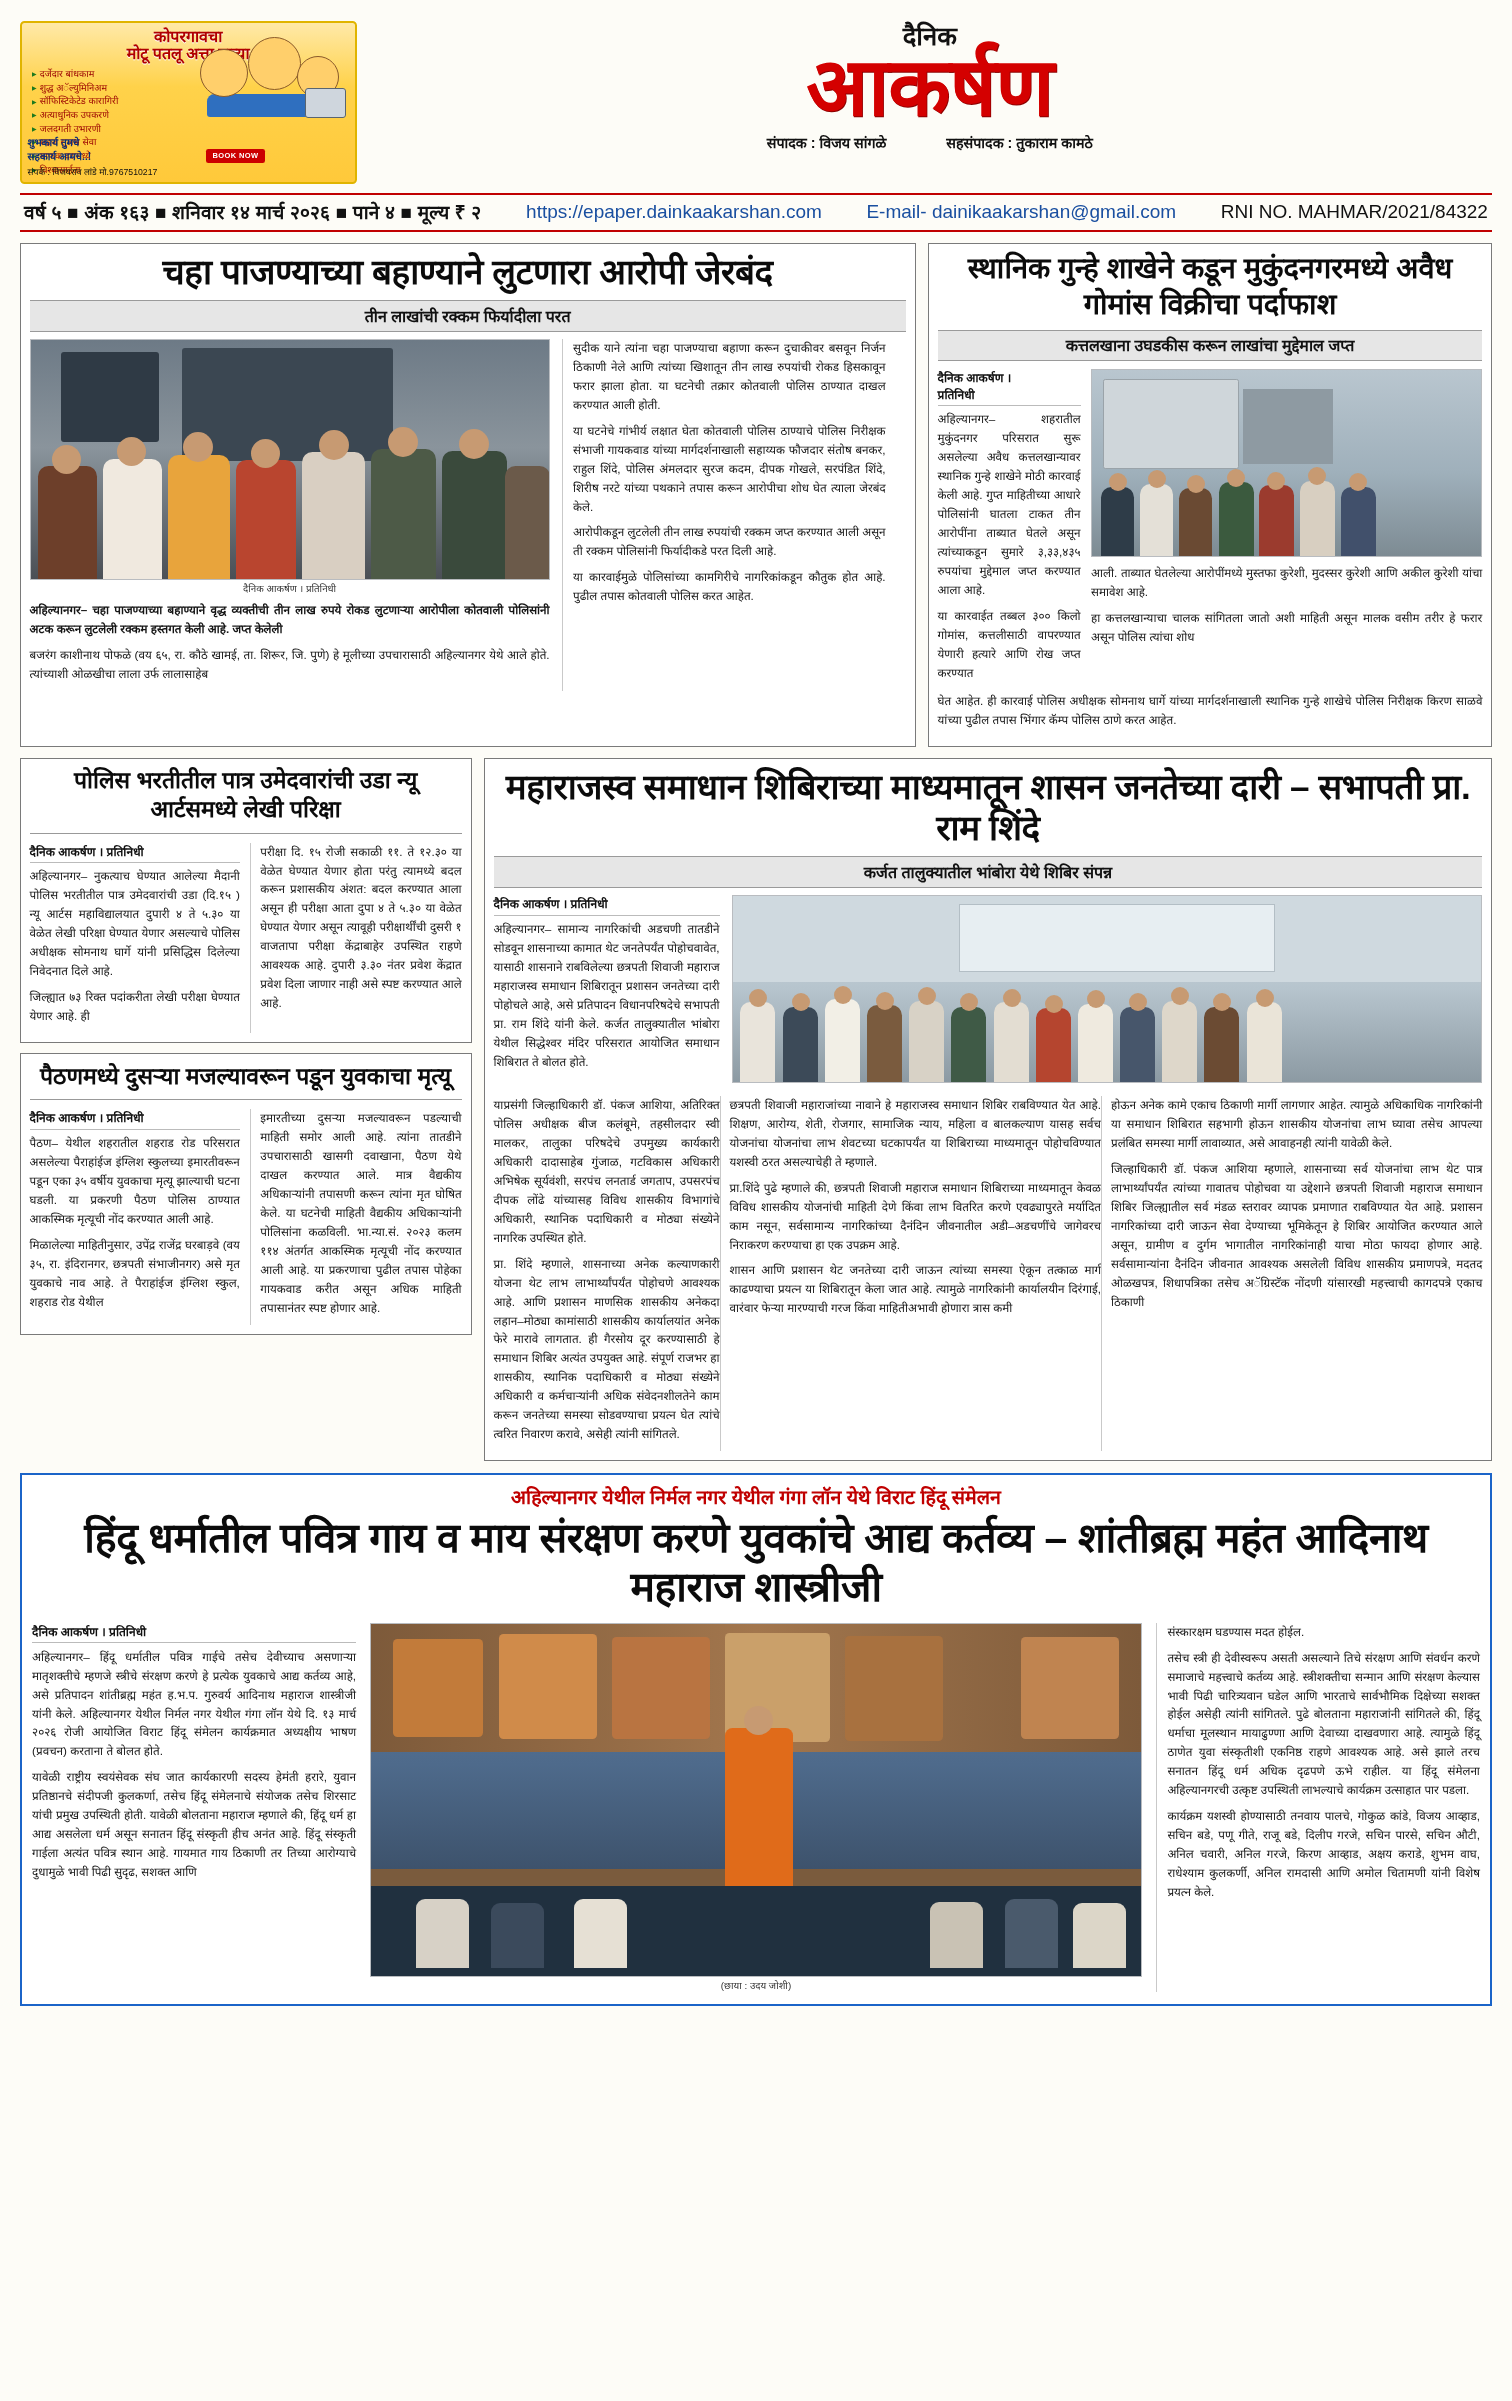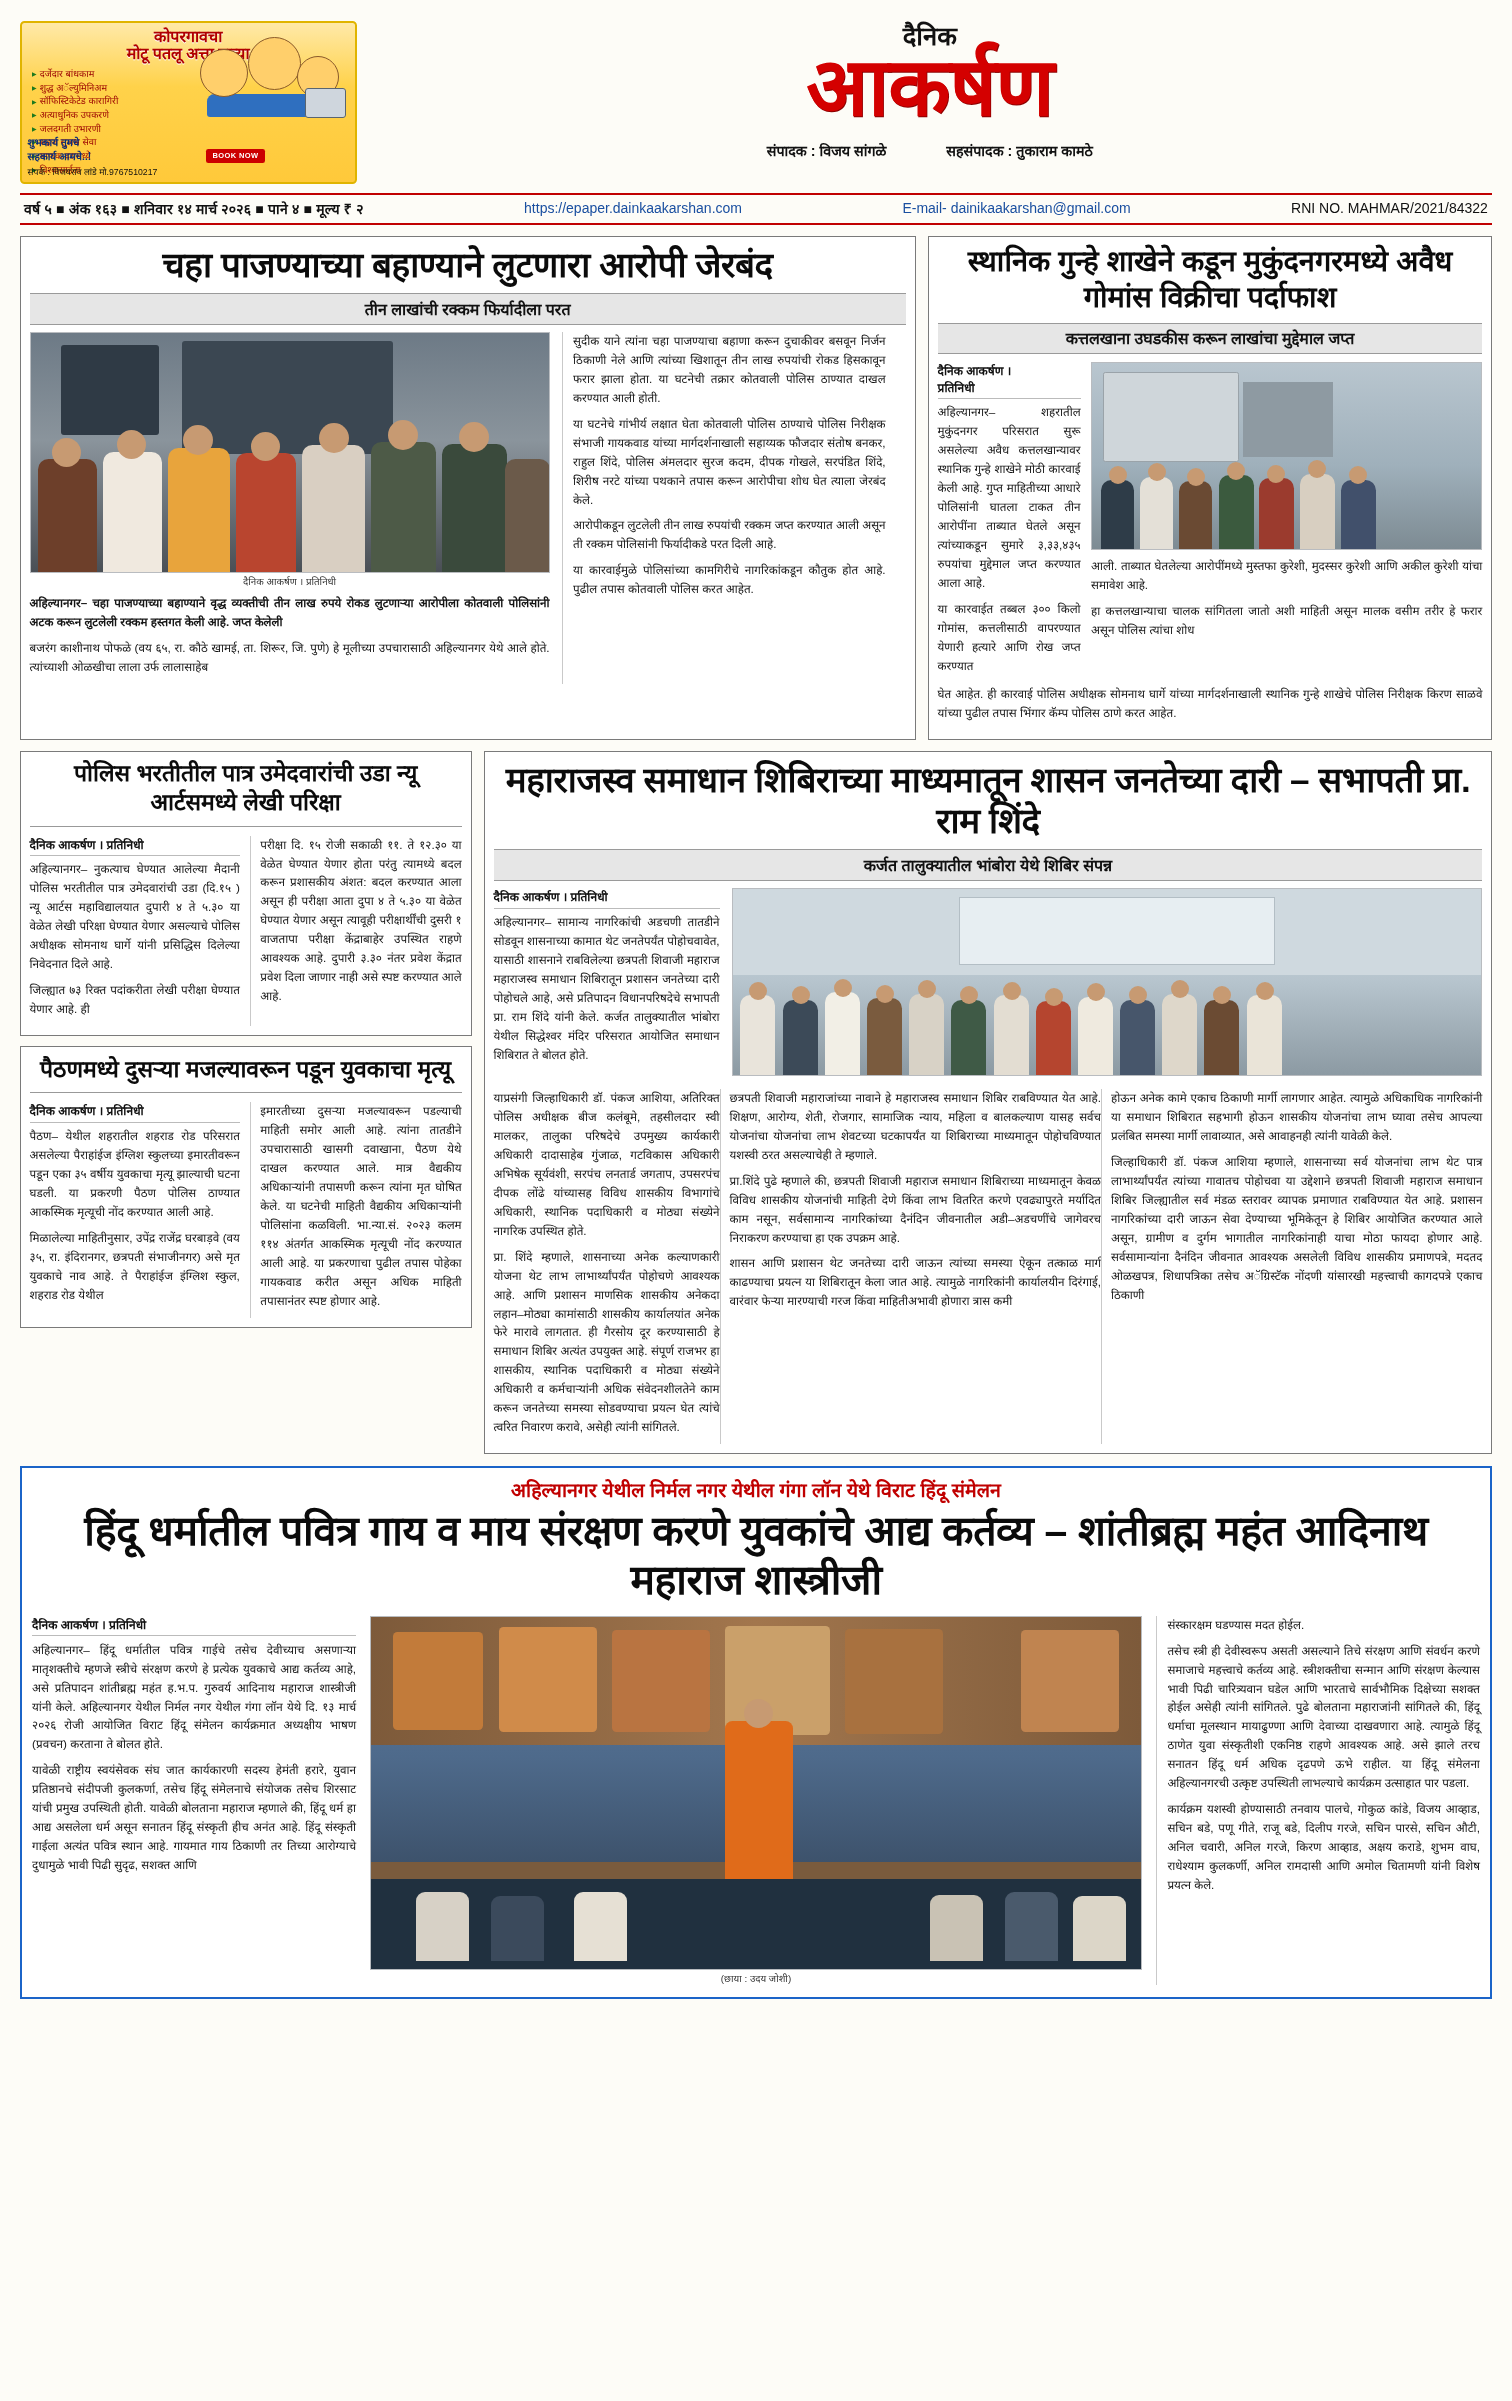--- a/index.html
+++ b/index.html
@@ -120,21 +120,21 @@
     letter-spacing: -0.8px;
     text-shadow: 0.8px 0.8px 0 #8a0000;
   }
   .logo-center .editors {
     display: flex;
     justify-content: center;
     gap: 60px;
     font-size: 14.3px;
     color: #111;
     font-weight: bold;
-    margin-top: 12px;
+    margin-top: 4px;
   }
   .ad-right {
     width: 361px;
     border: 2.3px solid #1b64c8;
     border-radius: 3px;
     background: #ffffff;
     text-align: center;
     padding: 3px 6px 6px 6px;
   }
   .ad-right .r-title {
@@ -167,21 +167,21 @@
   }
 
   
   .inforule-top { border-top: 2.3px solid #c00000; margin-top: 6px; }
   .infobar {
     display: flex;
     align-items: center;
     justify-content: space-between;
     border-bottom: 2.3px solid #c00000;
     padding: 3.8px 4.5px 5.3px 4.5px;
-    font-size: 14px;
+    font-size: 19px;
     color: #111;
   }
   .infobar .left-meta { color:#111; font-weight:600; letter-spacing:0.2px; }
   .infobar .mid-meta { color:#1a4fa0; }
   .infobar .right-meta { color:#111; }
 
   
   .row { display: flex; gap: 12px; margin-top: 10.5px; }
   .box {
     border: 1.5px solid #7a7a7a;

